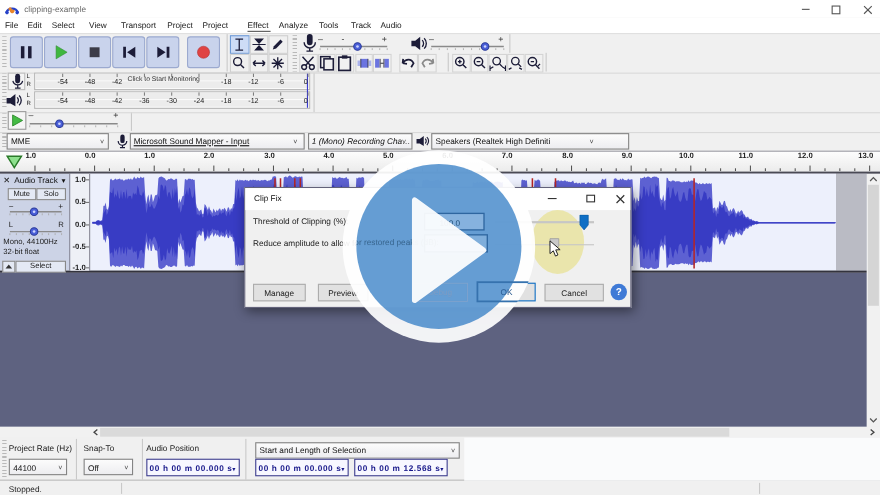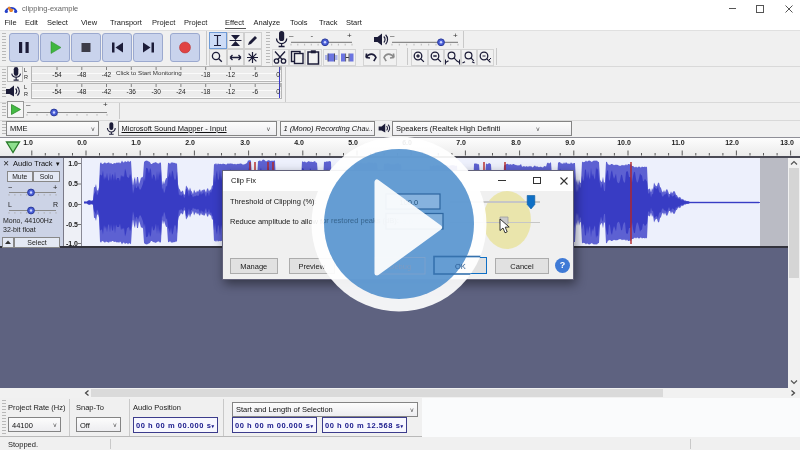--- a/index.html
+++ b/index.html
@@ -36,21 +36,21 @@
 <div class="abs" style="left:25px;top:18px;font-size:7.5px;color:#1a1a1a;">Edit</div>
 <div class="abs" style="left:47px;top:18px;font-size:7.5px;color:#1a1a1a;">Select</div>
 <div class="abs" style="left:81px;top:18px;font-size:7.5px;color:#1a1a1a;">View</div>
 <div class="abs" style="left:110px;top:18px;font-size:7.5px;color:#1a1a1a;">Transport</div>
 <div class="abs" style="left:152px;top:18px;font-size:7.5px;color:#1a1a1a;">Project</div>
 <div class="abs" style="left:184px;top:18px;font-size:7.5px;color:#1a1a1a;">Project</div>
 <div class="abs" style="left:225px;top:18px;font-size:7.5px;color:#1a1a1a;">Effect</div>
 <div class="abs" style="left:253.5px;top:18px;font-size:7.5px;color:#1a1a1a;">Analyze</div>
 <div class="abs" style="left:290px;top:18px;font-size:7.5px;color:#1a1a1a;">Tools</div>
 <div class="abs" style="left:319px;top:18px;font-size:7.5px;color:#1a1a1a;">Track</div>
-<div class="abs" style="left:346px;top:18px;font-size:7.5px;color:#1a1a1a;">Start</div>
+<div class="abs" style="left:346px;top:18px;font-size:7.5px;color:#1a1a1a;">Audio</div>
 <div class="abs" style="left:225px;top:28px;width:21px;height:1px;background:#555;"></div>
 <div class="abs" style="left:0;top:30px;width:800px;height:108px;background:#f0f0f0;border-top:1px solid #e0e0e0;border-bottom:1px solid #8f8f98;"></div>
 <div class="grip" style="left:2px;top:33px;height:28px;"></div>
 <div class="grip" style="left:2px;top:66px;height:33px;"></div>
 <div class="grip" style="left:2px;top:103px;height:15px;"></div>
 <div class="grip" style="left:2px;top:121px;height:14px;"></div>
 <div class="grip" style="left:266px;top:32px;height:33px;"></div>
 <div class="sep" style="left:206px;top:31px;height:34px;"></div>
 <div class="sep" style="left:463px;top:31px;height:17px;"></div>
 <div class="sep" style="left:407px;top:48px;height:17px;"></div>

